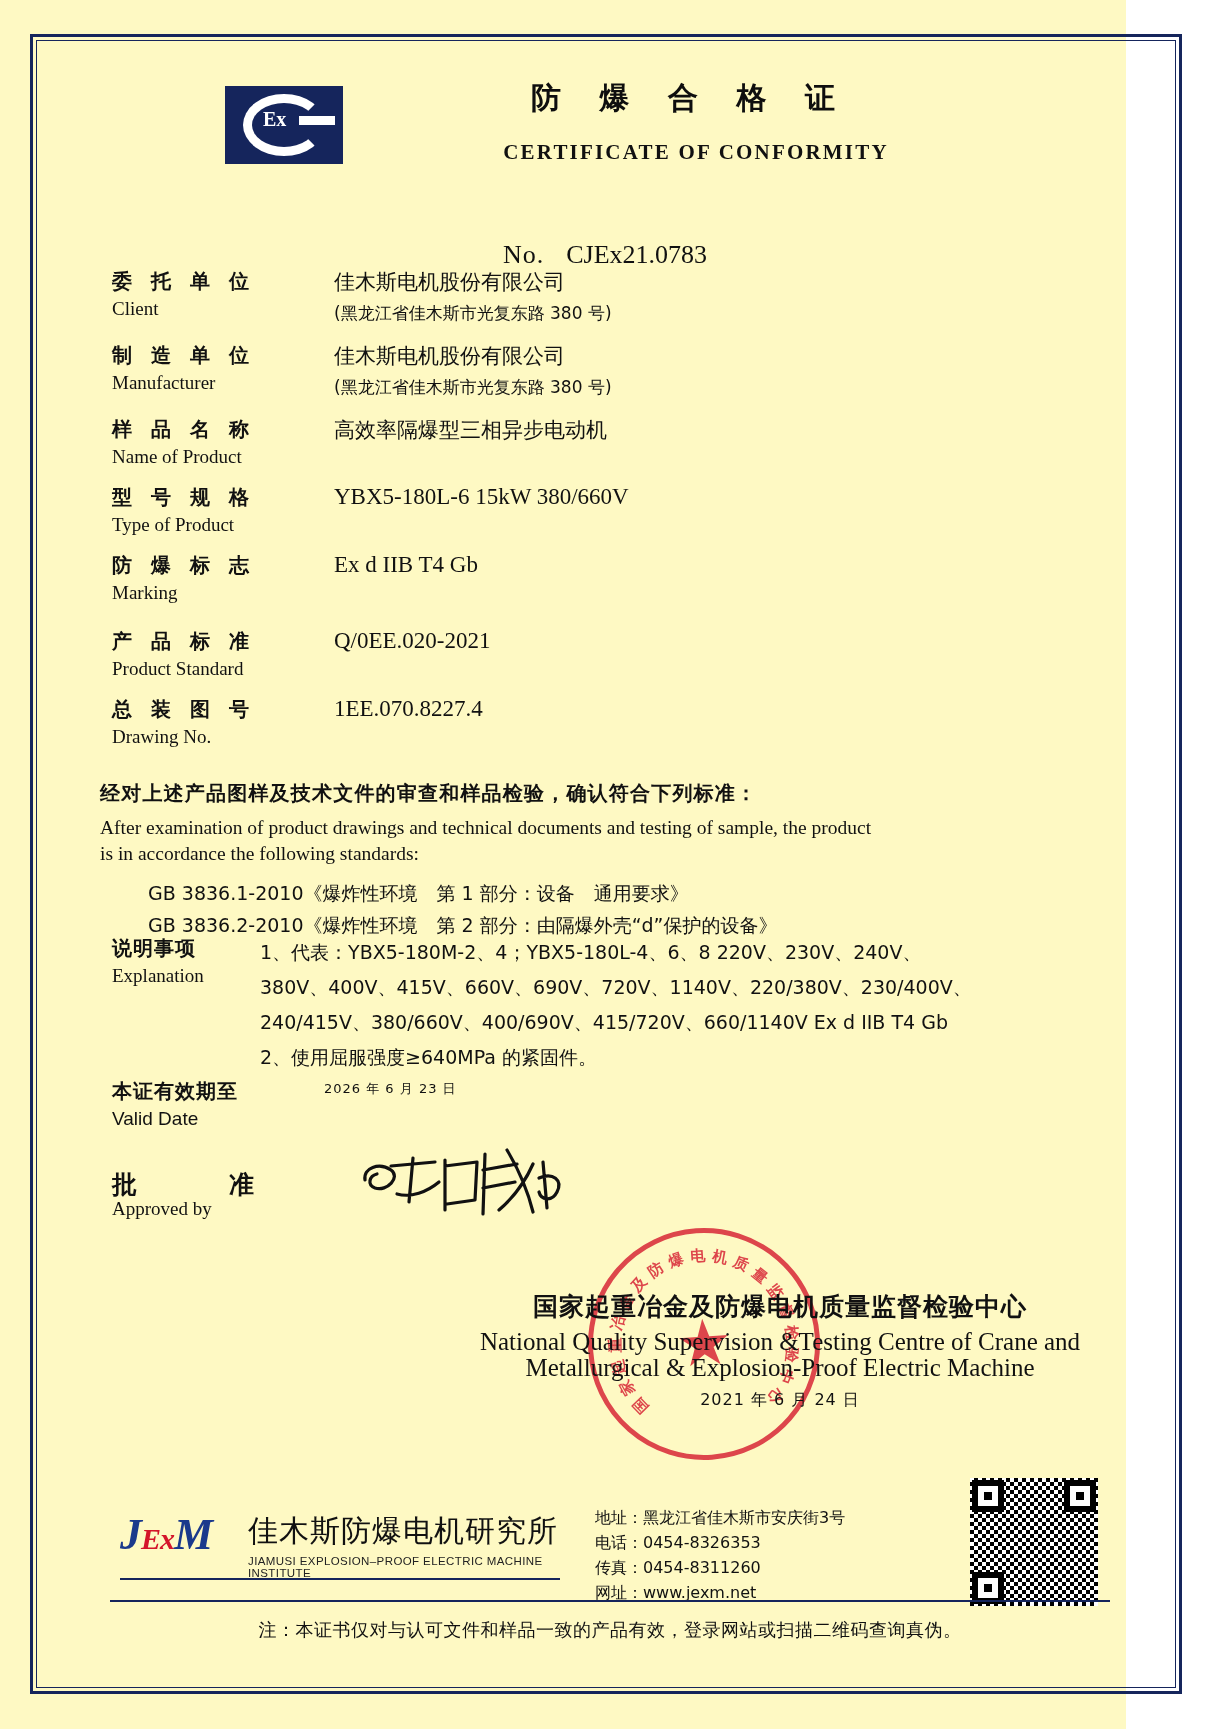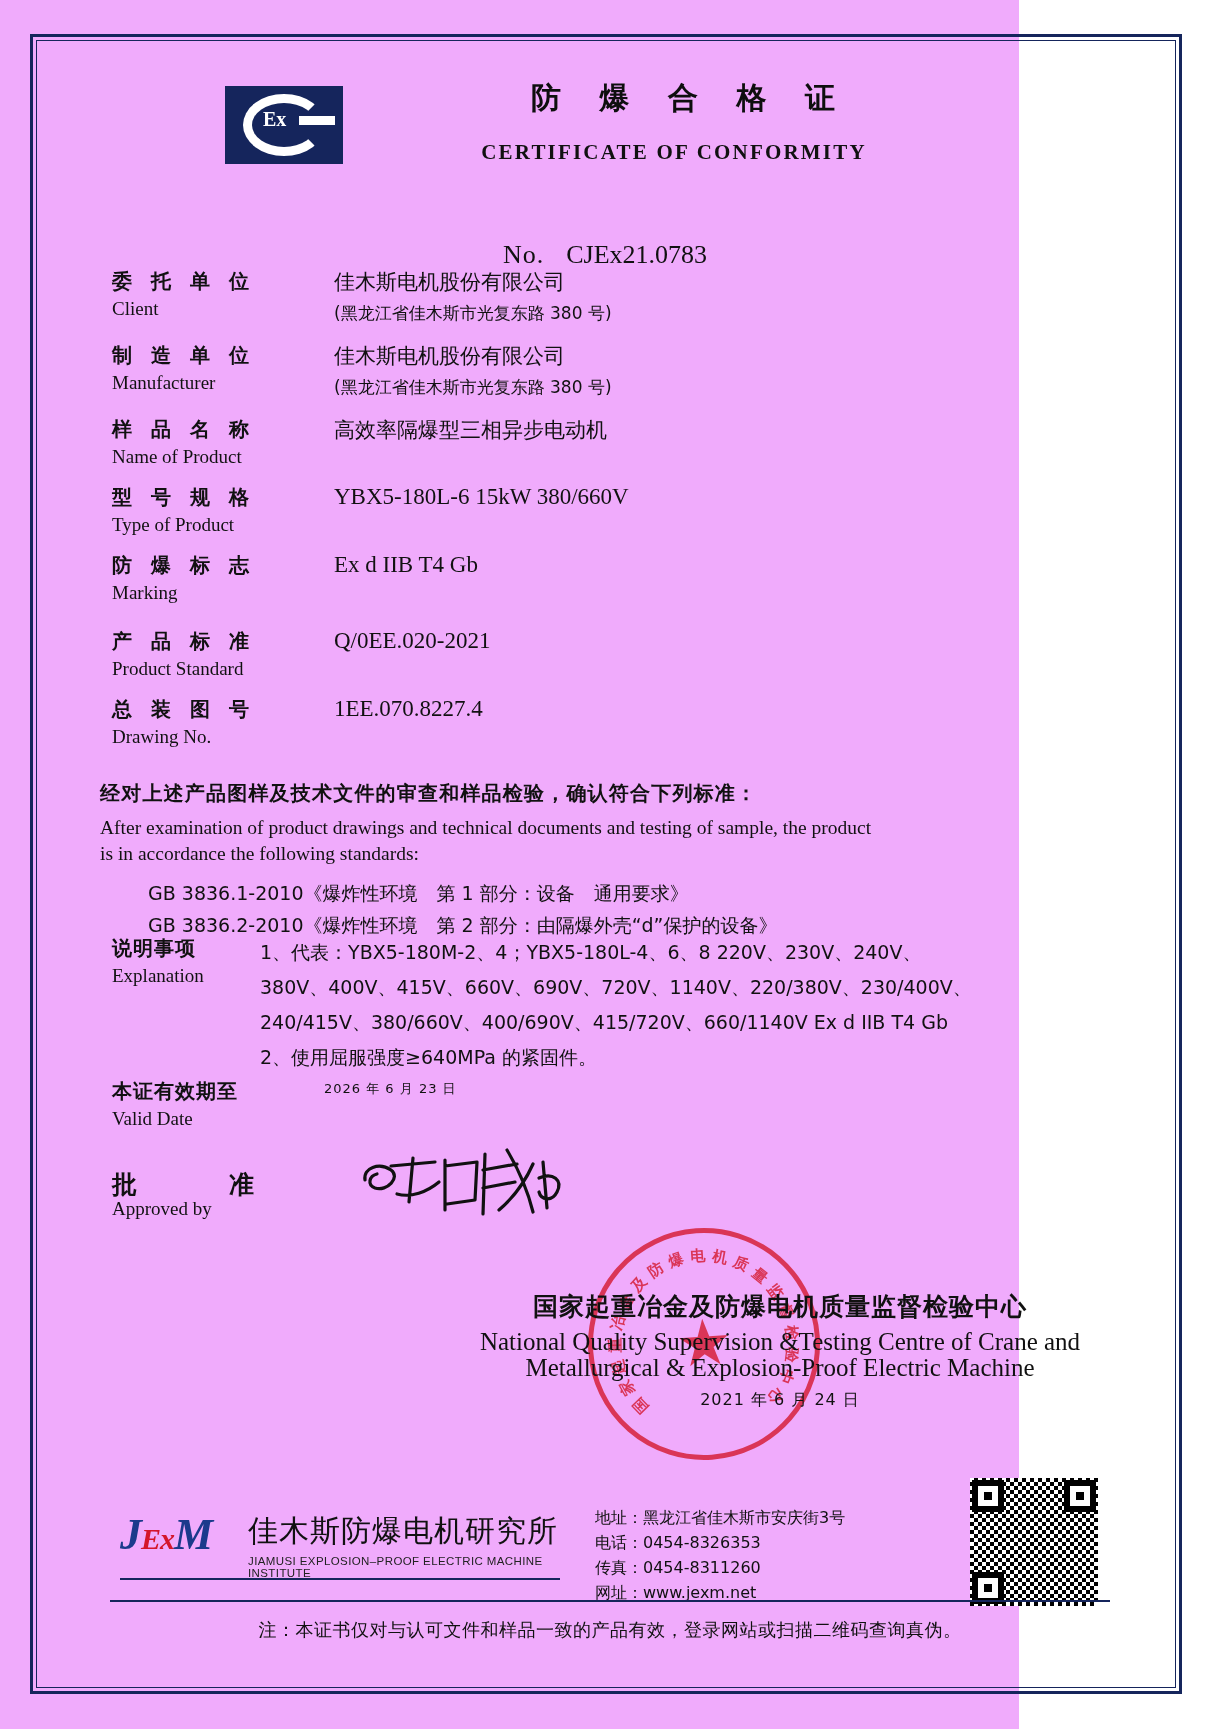--- a/index.html
+++ b/index.html
@@ -11,23 +11,23 @@
     width: 1215px;
     height: 1729px;
     font-family: "Liberation Serif", serif;
     color: #111111;
     position: relative;
     overflow: hidden;
   }
   .page {
     position: absolute;
     left: 0; top: 0;
-    width: 1019px;
+    width: 1126px;
     height: 1729px;
-    background: #f0abfc;
+    background: #fef9c3;
   }
   .border-outer {
     position: absolute;
     left: 30px;
     top: 34px;
     width: 1152px;
     height: 1660px;
     border: 3px solid #15255c;
     box-sizing: border-box;
   }
@@ -93,21 +93,21 @@
     width: 600px;
     text-align: center;
     font-family: "DejaVu Sans", sans-serif;
     font-weight: bold;
     font-size: 30px;
     letter-spacing: 14px;
     color: #0e0e0e;
   }
   .title-en {
     position: absolute;
-    left: 314px;
+    left: 336px;
     top: 62px;
     width: 600px;
     text-align: center;
     font-family: "Liberation Serif", serif;
     font-weight: bold;
     font-size: 21px;
     letter-spacing: 2.2px;
     color: #111111;
   }
   .cert-no {
@@ -260,21 +260,21 @@
     position: absolute;
     left: 0; top: 0;
     font-family: "DejaVu Sans", sans-serif;
     font-weight: bold;
     font-size: 20px;
     letter-spacing: 1px;
   }
   .valid .lab-en {
     position: absolute;
     left: 0; top: 30px;
-    font-family: Liberation Serif, serif;
+    font-family: Liberation Sans, sans-serif;
     font-size: 19px;
   }
   .valid .val {
     position: absolute;
     left: 212px;
     top: 2px;
     font-family: "DejaVu Sans", sans-serif;
     font-size: 13px;
     letter-spacing: 1px;
   }

